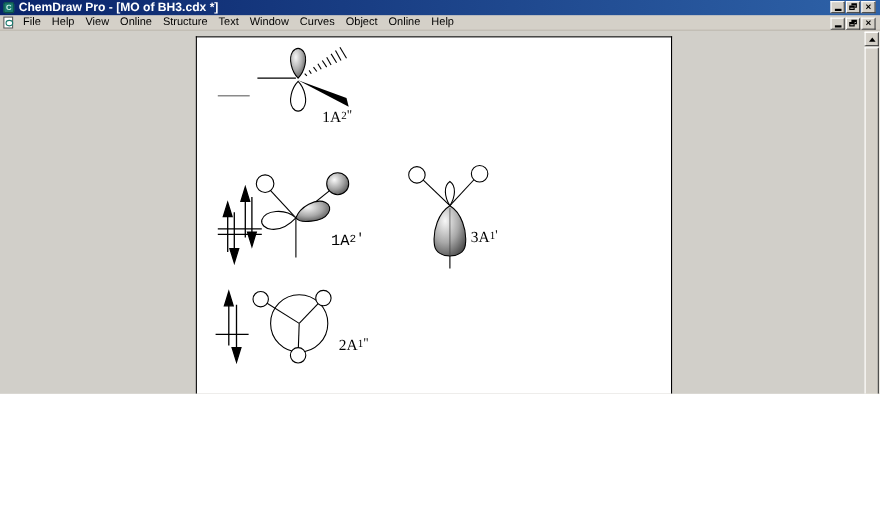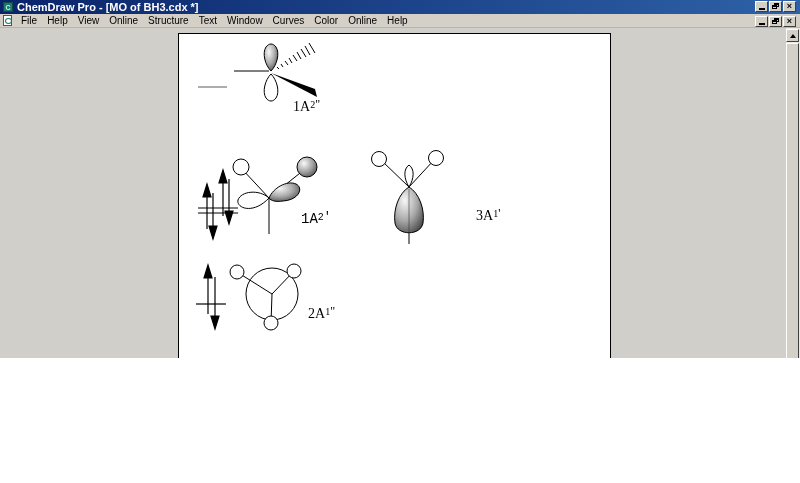--- a/index.html
+++ b/index.html
@@ -89,21 +89,21 @@
   <div class="menubar">
     <div class="doc-icon"></div>
     <span class="menu-item">File</span>
     <span class="menu-item">Help</span>
     <span class="menu-item">View</span>
     <span class="menu-item">Online</span>
     <span class="menu-item">Structure</span>
     <span class="menu-item">Text</span>
     <span class="menu-item">Window</span>
     <span class="menu-item">Curves</span>
-    <span class="menu-item">Color</span>
+    <span class="menu-item">Object</span>
     <span class="menu-item">Online</span>
     <span class="menu-item">Help</span>
     <div class="win-btns row2">
       <div class="winbtn">
           <span class="glyph-min"></span>
         </div>
       <div class="winbtn">
         <span class="glyph-restore">
             <span class="r1"></span>
             <span class="r2"></span>
@@ -194,21 +194,21 @@
           <line x1="38" y1="38" x2="11" y2="12" stroke="#000" stroke-width="1"></line>
           <line x1="38" y1="38" x2="63" y2="11" stroke="#000" stroke-width="1"></line>
           <line x1="38" y1="38" x2="38" y2="95" stroke="#000" stroke-width="1"></line>
           <path d="M38,38 C33,30 32,20 38,16 C44,20 43,30 38,38 Z" fill="#ffffff" stroke="#000" stroke-width="1"></path>
           <path d="M38,38 C28,44 22,60 24,74 C26,87 50,87 52,74 C54,60 48,44 38,38 Z" fill="url(#gLobe)" stroke="#000" stroke-width="1"></path>
           <line x1="38" y1="40" x2="38" y2="84" stroke="#3a3a3a" stroke-width="1" opacity="0.6"></line>
           <circle cx="8" cy="10" r="7.5" fill="#ffffff" stroke="#000" stroke-width="1"></circle>
           <circle cx="65" cy="9" r="7.5" fill="#ffffff" stroke="#000" stroke-width="1"></circle>
         </svg>
       </div>
-      <div class="mo-label" style="left:249px;top:172px;margin-left:48px;">
+      <div class="mo-label" style="left:249px;top:172px;">
         <span>3A</span><span class="mo-digit">1</span><span class="mo-prime">'</span>
       </div>
 
       <div class="mo-group" style="left:16px;top:225px;">
         <svg width="150" height="85" viewBox="0 0 150 85">
           <g stroke="#000" stroke-width="1.2" fill="#000">
             <line x1="1" y1="45" x2="31" y2="45"></line>
             <line x1="13" y1="14" x2="13" y2="55"></line>
               <polygon points="13,6 9,19 17,19"></polygon>
             <line x1="20" y1="18" x2="20" y2="61"></line>

